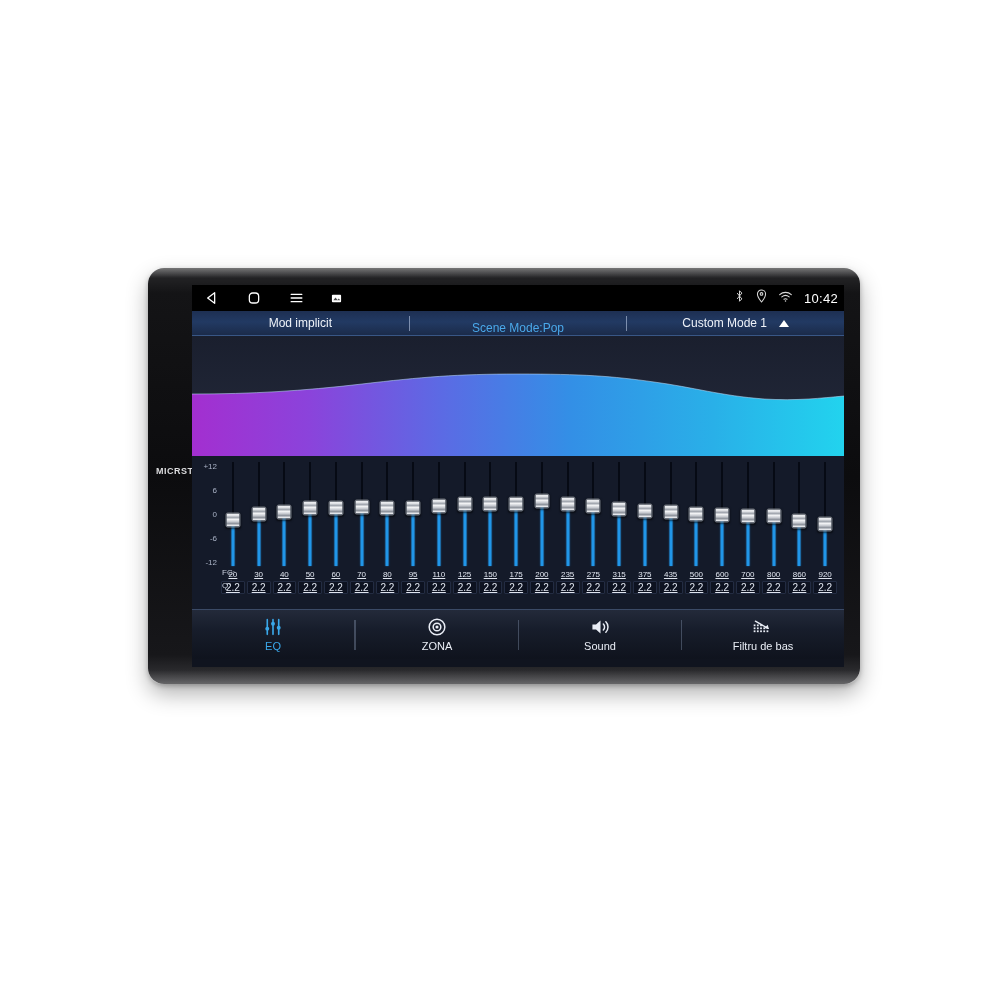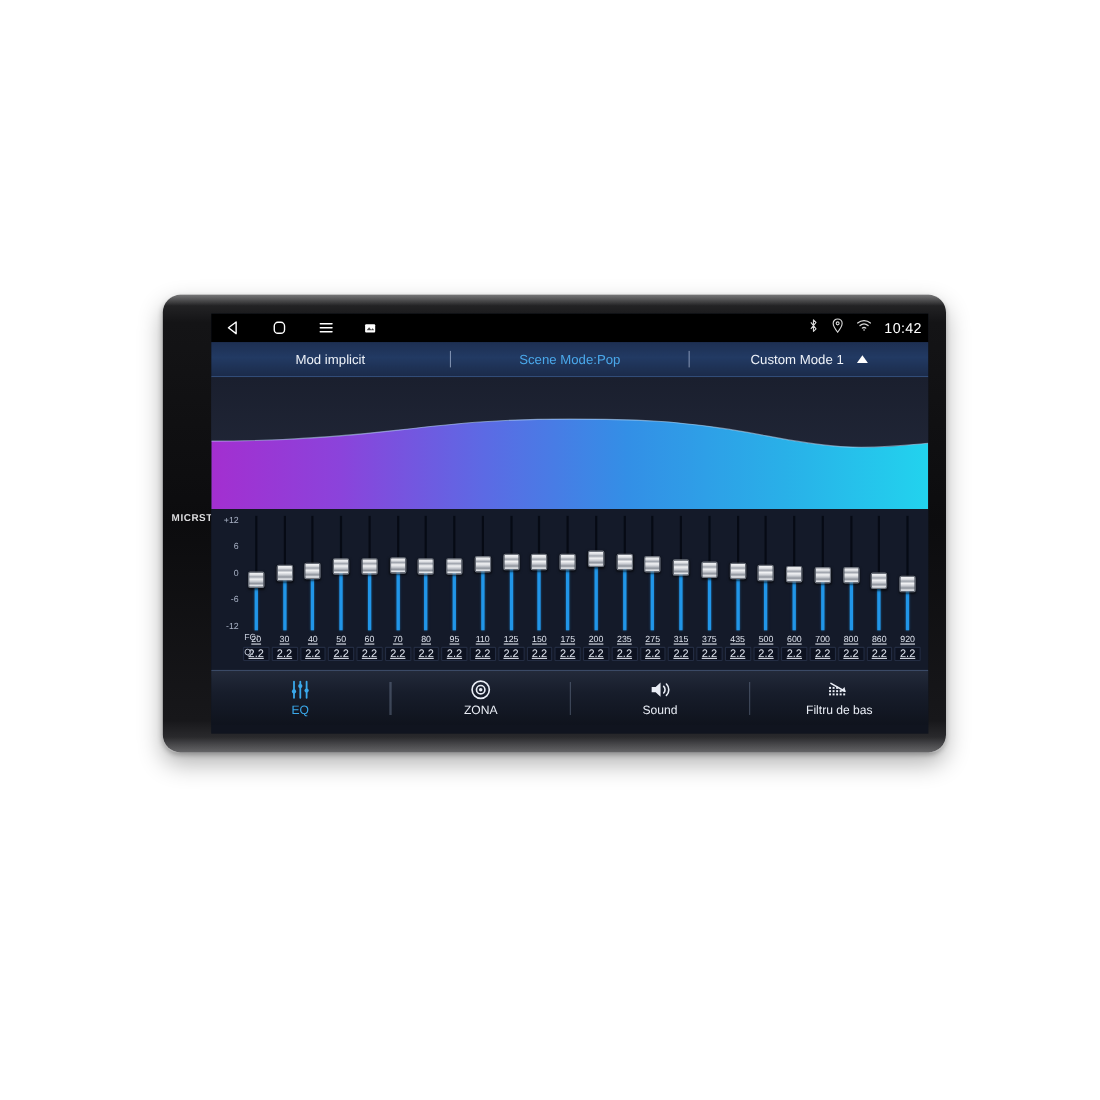--- a/index.html
+++ b/index.html
@@ -70,36 +70,36 @@
     padding: 0 6px 0 12px;
     color: #ffffff;
   }
   #sysnav { display: flex; align-items: center; gap: 26px; }
   #sysnav .sysicon { display:flex; align-items:center; justify-content:center; }
   #status-right { margin-left: auto; display: flex; align-items: center; gap: 11px; }
   #clock { font-size: 13px; letter-spacing: .3px; color:#fff; }
 
   
   #modebar {
-    height: 32px; width: 100%;
+    height: 25px; width: 100%;
     background: linear-gradient(180deg,#1d2f52 0%, #223a63 45%, #1b2b4a 100%);
     display: flex; align-items: center;
     border-bottom: 1px solid #2a4madea;
     border-bottom: 1px solid rgba(110,160,230,.35);
     position: relative;
   }
   .mode-cell {
     flex: 1; display:flex; align-items:center; justify-content:center;
     font-size: 12px; color: #eef2f8; height: 100%;
     position: relative;
   }
   .mode-sep {
     width: 1px; height: 15px; background: rgba(200,215,240,.55);
   }
-  #mode-scene { color: #4aa8ea; }
+  #mode-scene { color: #4aa8ea; align-items: flex-end; }
   #mode-custom { gap: 12px; }
   .caret-up {
     width: 0; height: 0;
     border-left: 5px solid transparent;
     border-right: 5px solid transparent;
     border-bottom: 7px solid #ffffff;
   }
 
   
   #wave-panel {

